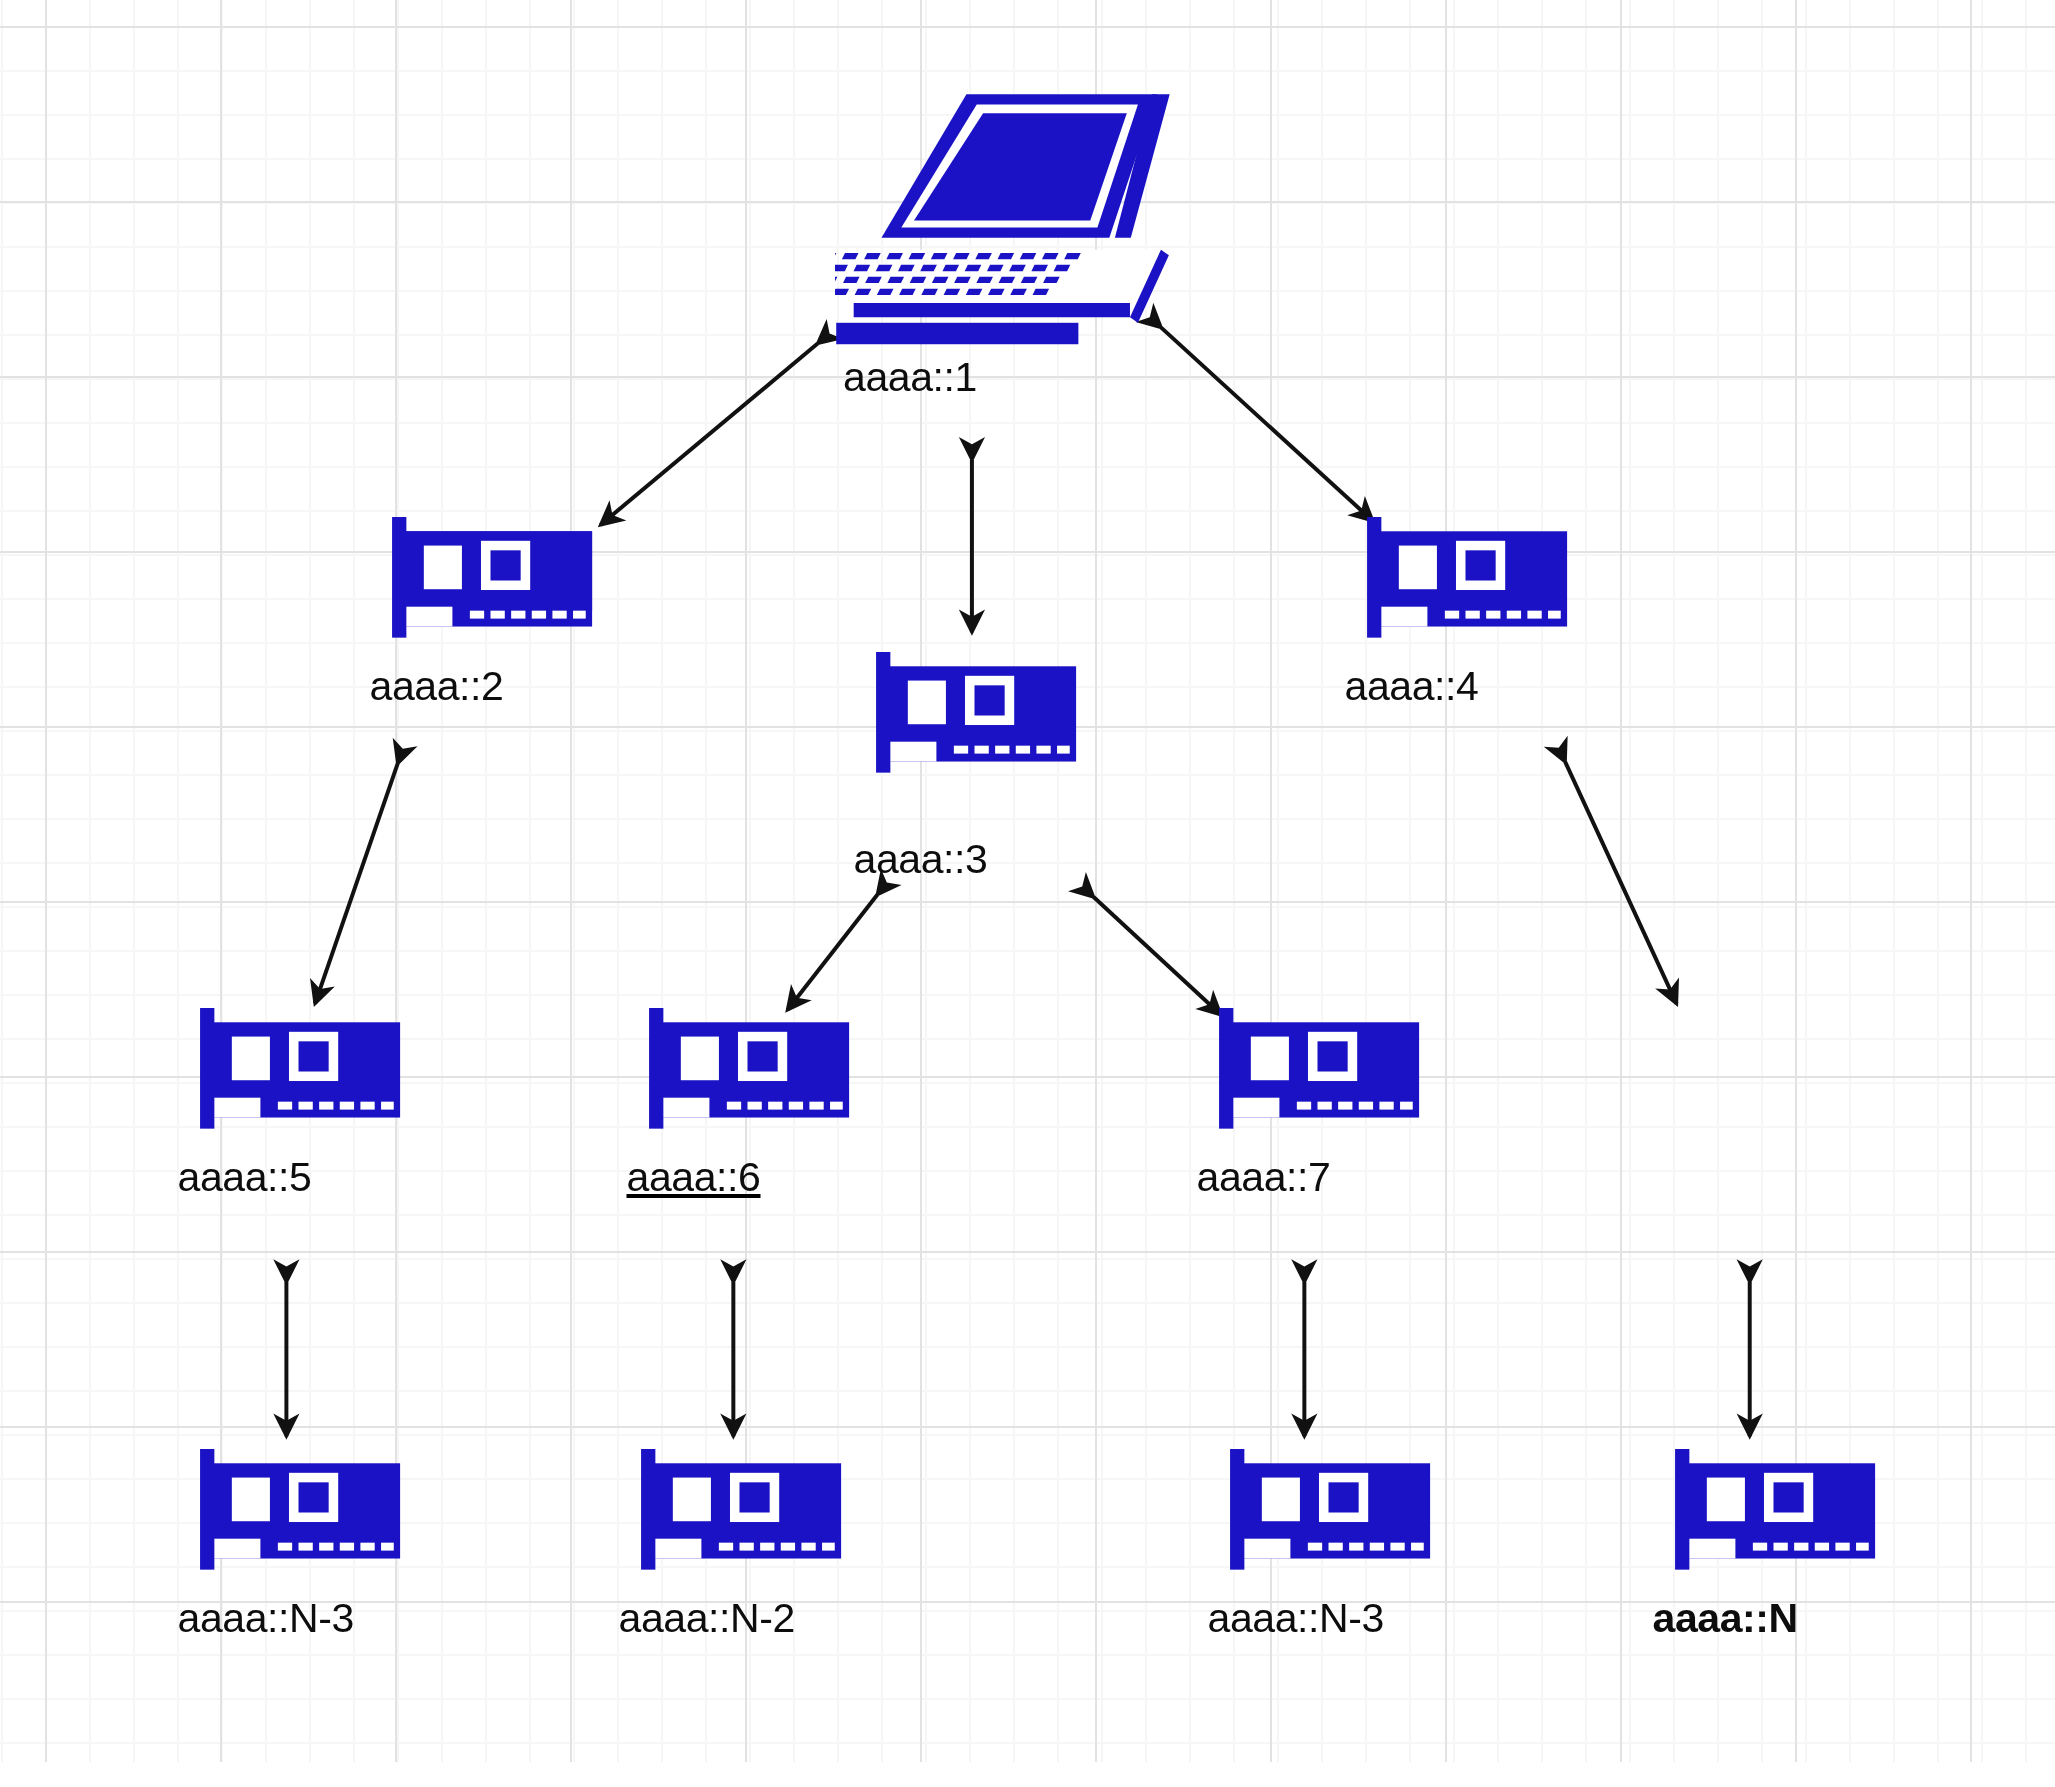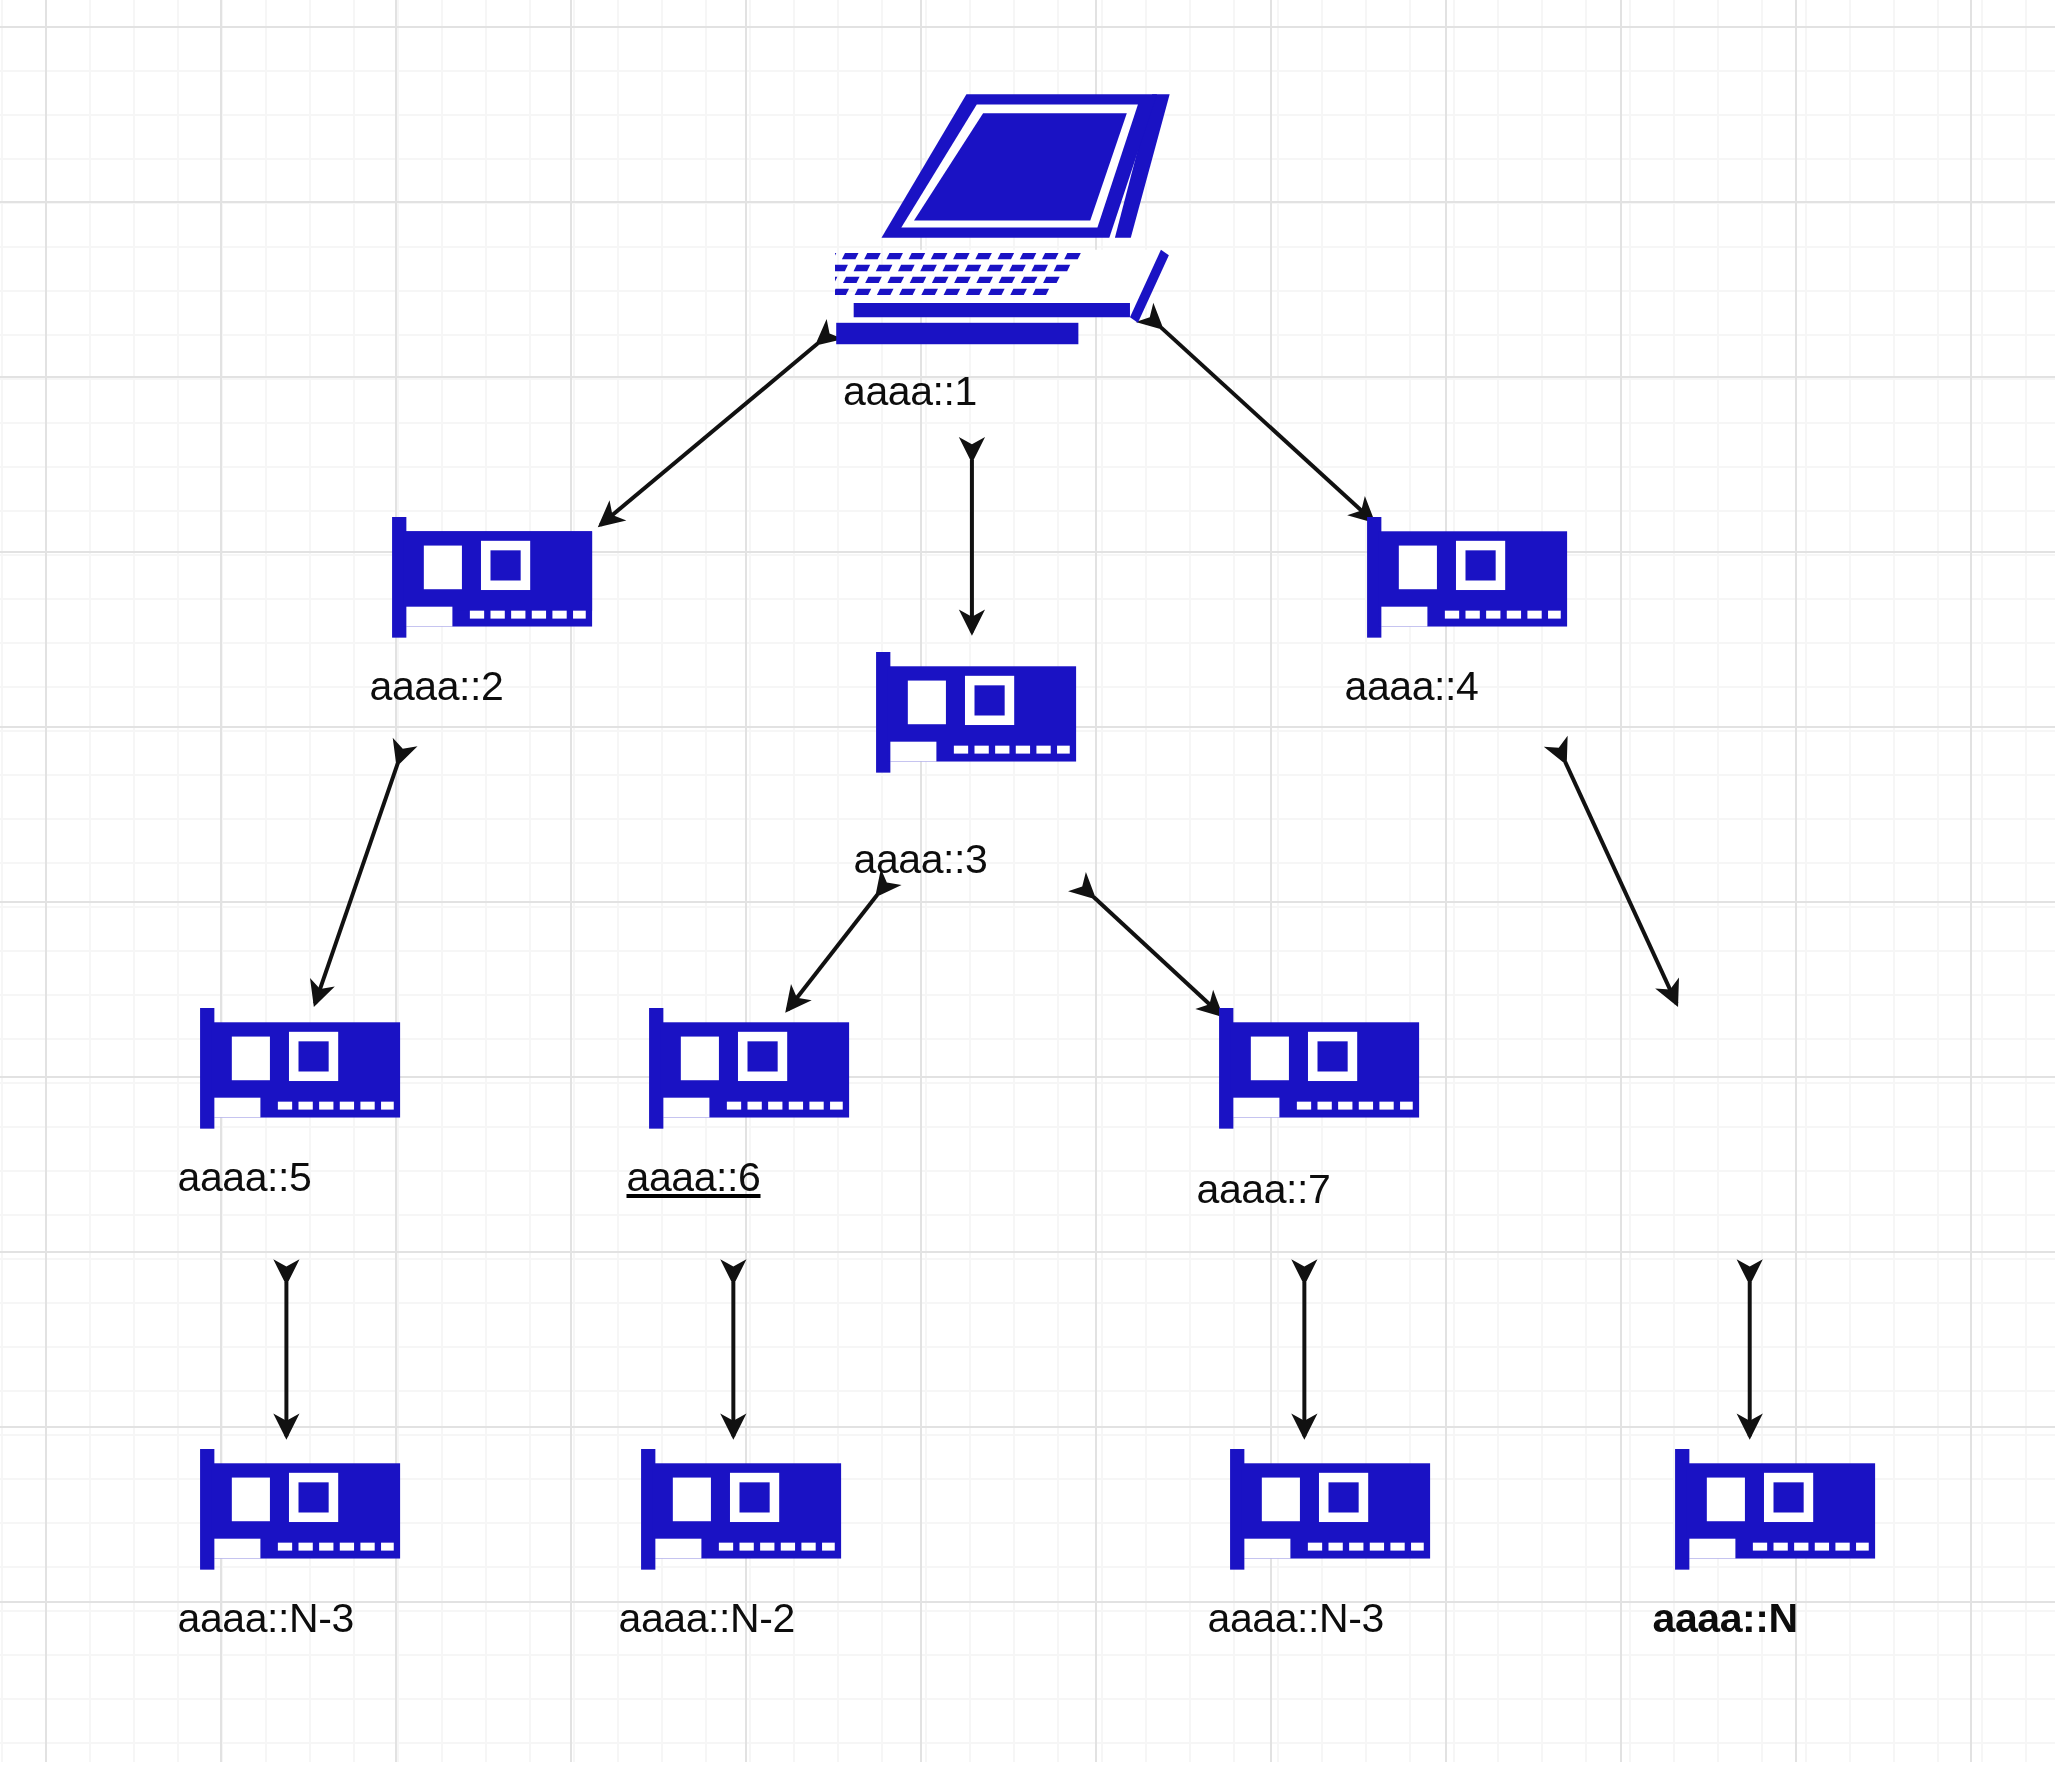--- a/index.html
+++ b/index.html
@@ -50,21 +50,21 @@
   .node-icon { position:relative; display:block; }
   .node-label {
     font-size:41px;
     line-height:1.05;
     color:#0d0d0d;
     white-space:nowrap;
     font-family:"Liberation Sans", sans-serif;
     letter-spacing:-0.4px;
   }
   .nic-label  { margin-top:17.5px; margin-left:-17.5px; }
-  .laptop-label { margin-top:18px; margin-left:8px;text-align:center; }
+  .laptop-label { margin-top:4px; margin-left:8px;text-align:center; }
 </style>
 </head>
 <body>
 
 <div id="canvas">
 
   <div id="grid"></div>
 
   <svg id="arrows" viewBox="0 0 2585 2247" width="2056" height="1787">
     <defs>
@@ -274,21 +274,21 @@
           <rect x="156" y="118" width="18" height="10"></rect>
           <rect x="182" y="118" width="18" height="10"></rect>
           <rect x="208" y="118" width="18" height="10"></rect>
           <rect x="234" y="118" width="16" height="10"></rect>
         </g>
       </svg>
     </span>
     <span class="node-label nic-label">aaaa::6</span>
   </div>
 
-  <div class="node" style="left:1214px; top:1008px;gap:12px;">
+  <div class="node" style="left:1214px; top:1008px;">
     <span class="node-icon">
       <svg width="207" height="127" viewBox="0 0 260 160">
         <rect x="6" y="0" width="18" height="152" fill="#1a12c4"></rect>
         <rect x="20" y="18" width="238" height="120" fill="#1a12c4"></rect>
         <rect x="46" y="36" width="48" height="55" fill="#ffffff"></rect>
         <rect x="118" y="30" width="62" height="62" fill="#ffffff"></rect>
         <rect x="130" y="42" width="38" height="38" fill="#1a12c4"></rect>
         <rect x="24" y="113" width="58" height="25" fill="#ffffff"></rect>
         <g fill="#ffffff">
           <rect x="104" y="118" width="18" height="10"></rect>

